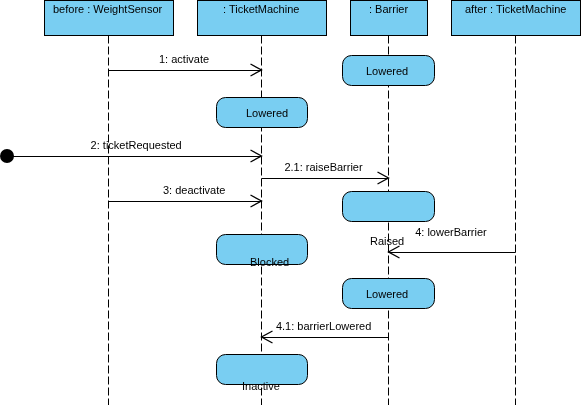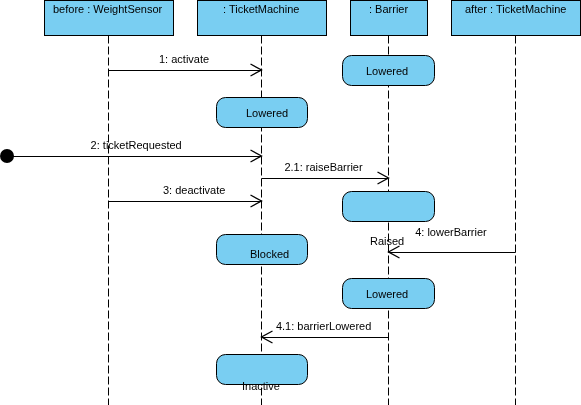--- a/index.html
+++ b/index.html
@@ -48,17 +48,17 @@
       <div class="lbl" style="left: 465px; top: 3px;">after : TicketMachine</div>
       <div class="lbl" style="left: 159px; top: 53px;">1: activate</div>
       <div class="lbl" style="left: 90.6px; top: 139px; text-align: right;">2: ticketRequested</div>
       <div class="lbl" style="left: 284.4px; top: 161px;">2.1: raiseBarrier</div>
       <div class="lbl" style="left: 163px; top: 184px;">3: deactivate</div>
       <div class="lbl" style="left: 415.2px; top: 226px;">4: lowerBarrier</div>
       <div class="lbl" style="left: 275.9px; top: 320px;">4.1: barrierLowered</div>
       <div class="lbl" style="left: 366px; top: 65px;">Lowered</div>
       <div class="lbl" style="left: 246px; top: 107px;">Lowered</div>
       <div class="lbl" style="left: 370px; top: 201px; margin-top: 34px;">Raised</div>
-      <div class="lbl" style="left: 241px; top: 248px; padding-left: 9px;">Blocked</div>
+      <div class="lbl" style="left: 241px; top: 256px; padding-left: 9px;">Blocked</div>
       <div class="lbl" style="left: 366px; top: 288px;">Lowered</div>
       <div class="lbl" style="left: 242px; top: 380px;">Inactive</div>
     </div>
 </div>
 
 </body></html>

